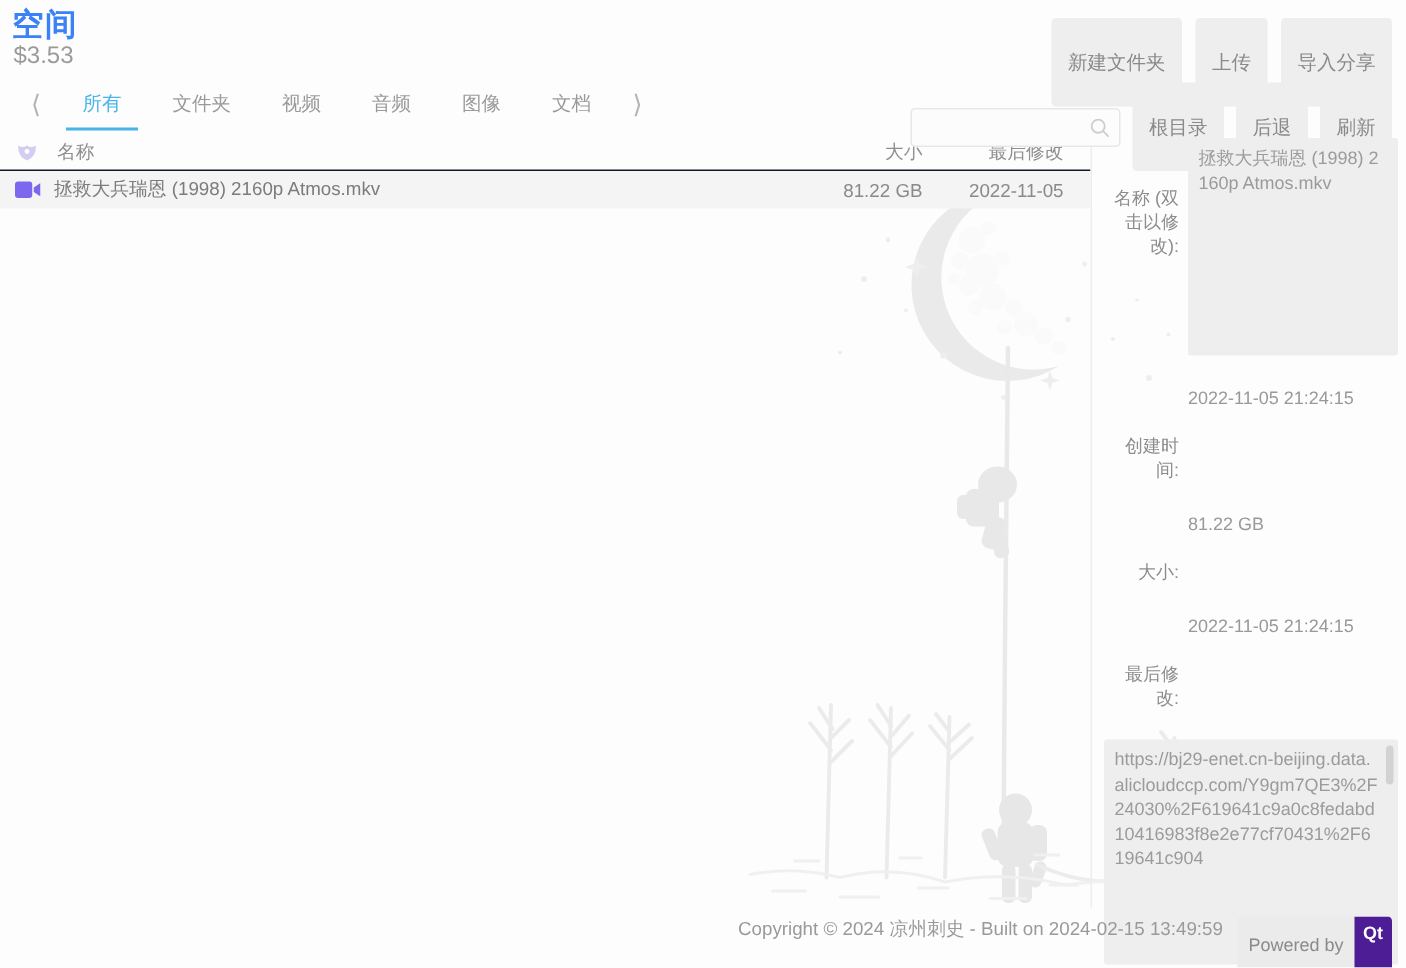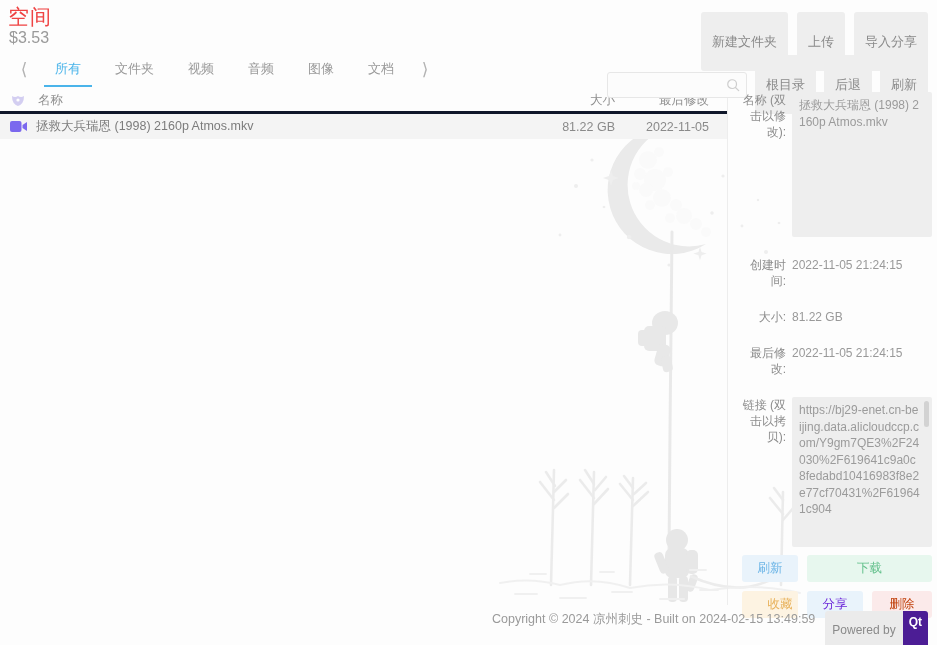--- a/index.html
+++ b/index.html
@@ -28,21 +28,21 @@
   }
 
   
   #header {
     position: absolute; left: 0; top: 0;
     width: 937px; height: 50px;
     z-index: 3;
   }
   #title-block { position: absolute; left: 8px; top: 4px; }
   #page-title {
-    font-size: 21px; font-weight: normal; color: #ef4444;
+    font-size: 21px; font-weight: bold; color: #3b82f6;
     letter-spacing: 1px; line-height: 25px;
   }
   #quota {
     font-size: 16px; color: #9a9a9a; line-height: 16px;
     margin-top: 1px; padding-left: 1px;
   }
   #header-actions {
     position: absolute; right: 9px; top: 12px;
     display: flex; gap: 9px; align-items: center;
   }
@@ -109,21 +109,21 @@
 
   
   #list-area {
     position: absolute; left: 0; top: 90px;
     width: 727px; height: 515px;
     z-index: 2;
   }
   #list-header {
     display: flex; align-items: center;
     height: 24px; padding: 0 0 0 10px;
-    border-bottom: 3px solid #0f172a;
+    border-bottom: 1px solid #0f172a;
   }
   #select-all-icon { width: 16px; height: 14px; margin-right: 12px; opacity: .5; }
   .col-name  { flex: 1; font-size: 12.5px; color: #8f8f8f; }
   .col-size  { width: 96px; text-align: right; font-size: 12.5px; color: #8f8f8f; }
   .col-mtime { width: 112px; text-align: right; font-size: 12.5px; color: #8f8f8f; padding-right: 18px;}
   .row {
     display: flex; align-items: center;
     height: 25px; padding: 0 0 0 10px;
     background: #f4f4f4;
     cursor: pointer;
@@ -150,20 +150,21 @@
     width: 196px; height: 512px;
     z-index: 3;
     font-size: 12px;
   }
   .field { display: flex; margin-bottom: 8px; }
   .flabel {
     width: 56px; flex: 0 0 56px;
     text-align: right; color: #8c8c8c;
     line-height: 16px; padding-right: 6px;
     font-size: 12px;
+    margin-top: 32px;
   }
   .fvalue { flex: 1; color: #999999; line-height: 16px; font-size: 12px; }
   .fbox {
     flex: 1;
     background: #eeeeee;
     border: none; border-radius: 2px;
     color: #9b9b9b;
     font-size: 12px; font-family: inherit;
     line-height: 16.5px;
     padding: 5px 7px;
@@ -416,21 +417,20 @@
     <div class="field-row-space"></div>
 
     <div class="field">
       <div class="flabel">最后修改:</div>
       <div class="fvalue">2022-11-05 21:24:15</div>
     </div>
 
     <div class="field-row-space"></div>
 
     <div class="field">
-      <div class="flabel">链接 (双击以拷贝):</div>
       <div class="fbox" id="link-box">
         <span>https://bj29-enet.cn-beijing.data.alicloudccp.com/Y9gm7QE3%2F24030%2F619641c9a0c8fedabd10416983f8e2e77cf70431%2F619641c904</span>
         <span class="fakebar"></span>
       </div>
     </div>
 
     <div id="btn-row-1">
       <button class="abtn abtn-refresh">刷新</button>
       <button class="abtn abtn-download">下载</button>
     </div>

